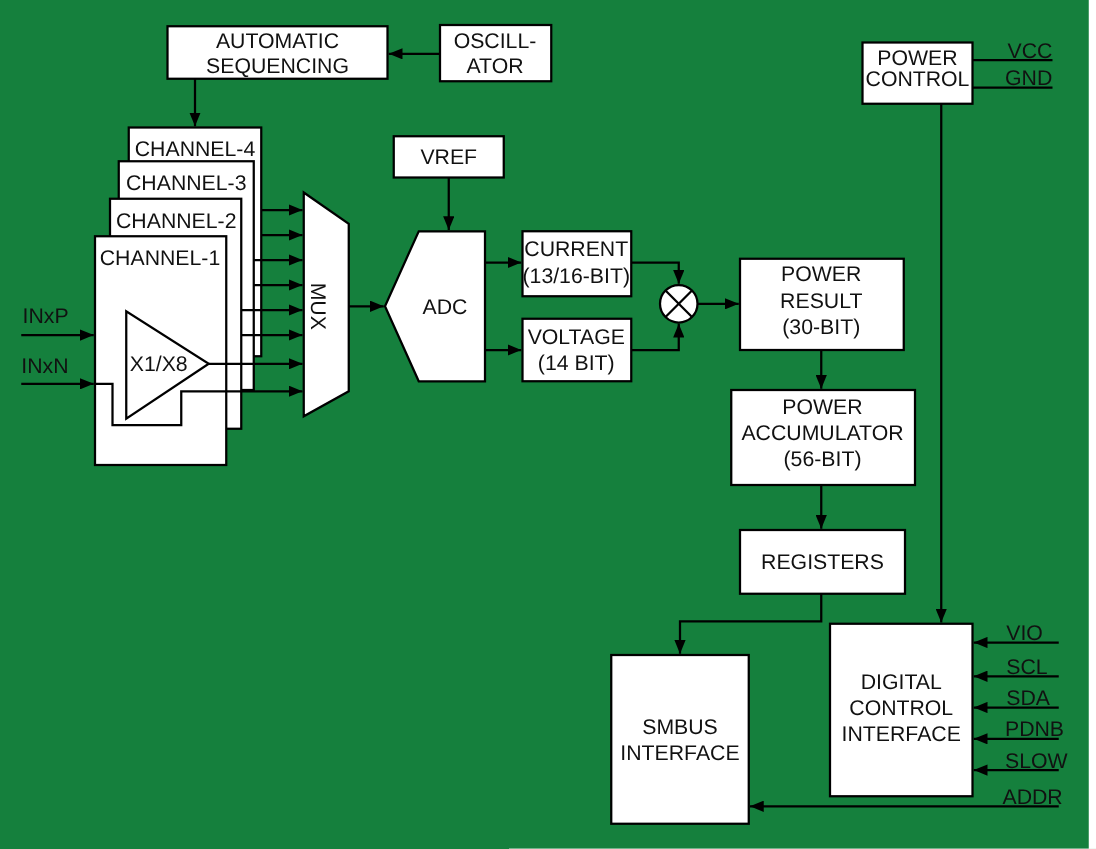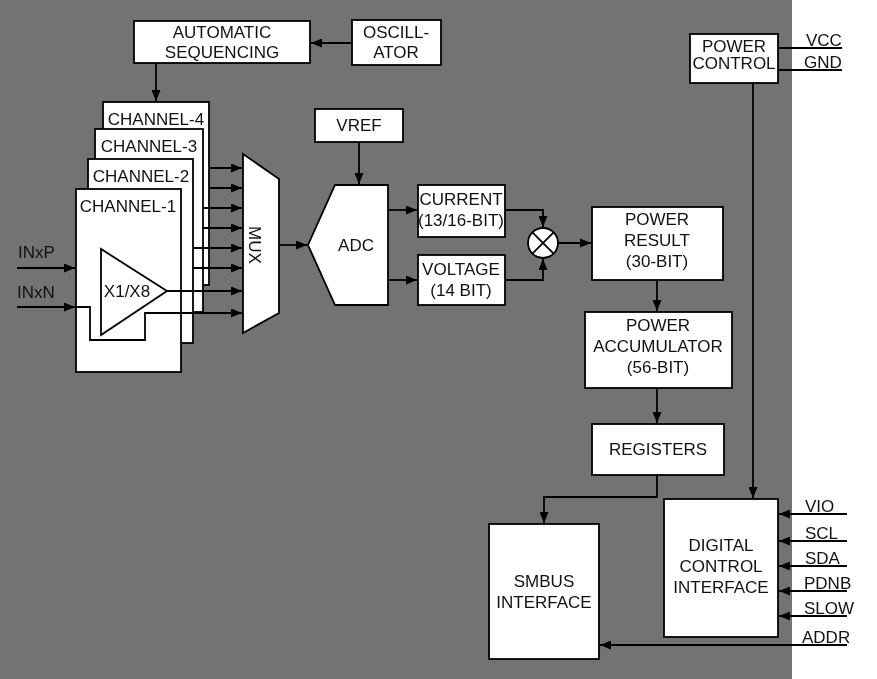--- a/index.html
+++ b/index.html
@@ -1,16 +1,16 @@
 <!DOCTYPE html>
 <html><head>
 <meta charset="utf-8">
 <style>
   html, body { margin: 0; padding: 0; background: #ffffff; }
-  .stage { width: 792px; height: 679px; background: #737373; position: relative; }
+  .stage { width: 871px; height: 679px; background: #15803d; position: relative; }
   svg text {
     font-family: "Liberation Sans", sans-serif;
     fill: #111111;
     font-size: 17px;
   }
   .tc { text-anchor: middle; }
   .box { fill: #ffffff; stroke: #000000; stroke-width: 1.8px; }
   .wire { fill: none; stroke: #000000; stroke-width: 1.8px; }
 </style>
 </head>

